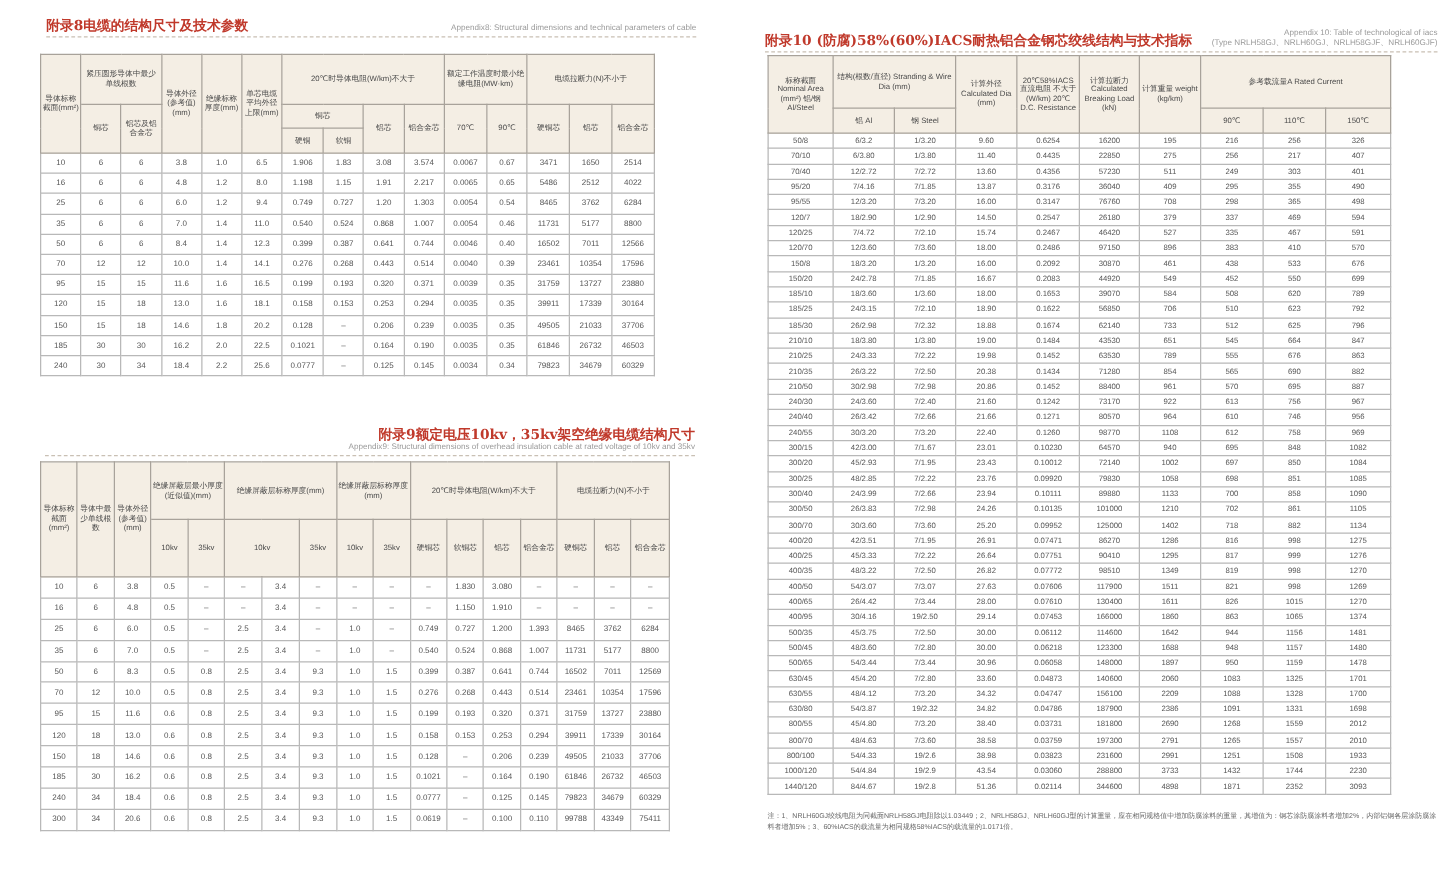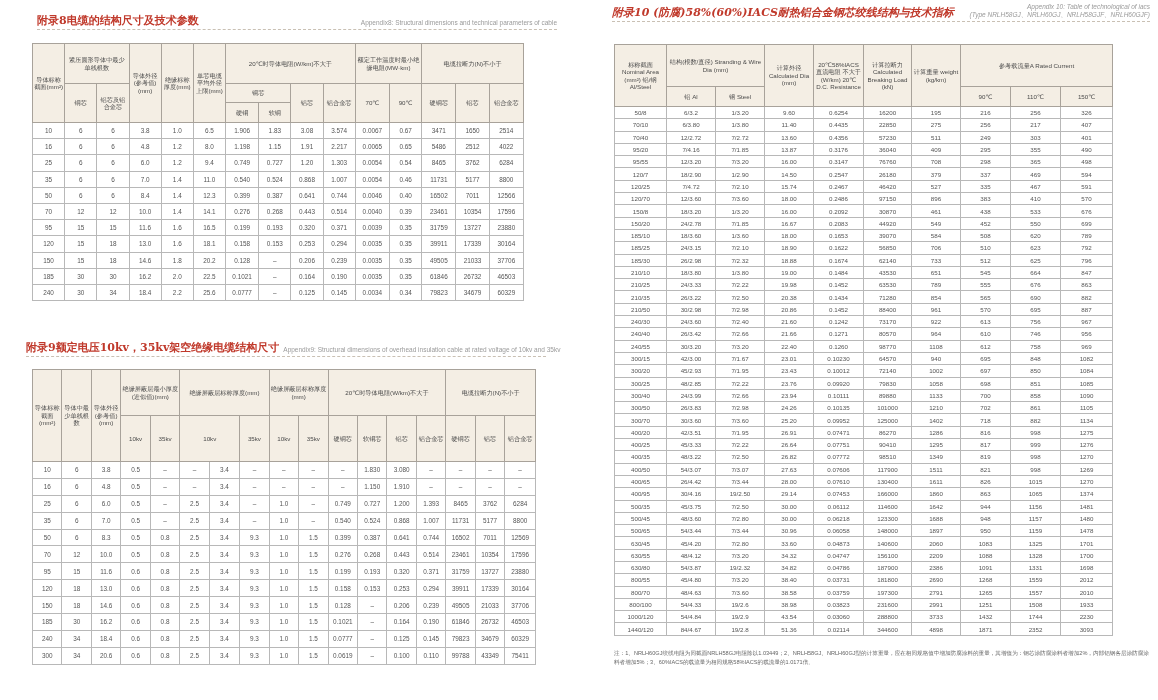--- a/index.html
+++ b/index.html
@@ -271,21 +271,21 @@
         <td>0.145</td>
         <td>0.0034</td>
         <td>0.34</td>
         <td>79823</td>
         <td>34679</td>
         <td>60329</td>
       </tr>
     </tbody>
 </table>
 
-<div class="title-row" style="left:26px; top:341px; width:520px;">
+<div class="title-row" style="left:36px; top:341px; width:520px;flex-direction:column;">
   <span class="title-cn">附录9额定电压10kv，35kv架空绝缘电缆结构尺寸</span>
   <span class="title-en" style="margin-left:4px; text-align:left;">Appendix9:  Structural dimensions of overhead insulation cable at rated voltage of 10kv and 35kv</span>
 </div>
 
 <table id="t9" style="left:32px; top:369px; width:504px;">
   <colgroup>
     <col style="width:29px">
       <col style="width:29px">
       <col style="width:29px">
       <col style="width:29px">
@@ -555,21 +555,21 @@
         <td>–</td>
         <td>0.100</td>
         <td>0.110</td>
         <td>99788</td>
         <td>43349</td>
         <td>75411</td>
       </tr>
     </tbody>
 </table>
 
-<div class="title-row" style="left:612px; top:3px; width:538px;font-style:italic;">
+<div class="title-row" style="left:612px; top:23px; width:538px;">
   <div>
     <div class="title-cn">附录10 (防腐)58%(60%)IACS耐热铝合金钢芯绞线结构与技术指标</div>
   </div>
   <div>
     <div class="title-en">Appendix 10: Table of technological of iacs</div>
     <div class="title-en">(Type NRLH58GJ、NRLH60GJ、NRLH58GJF、NRLH60GJF)</div>
   </div>
 </div>
 
 <table id="t10" style="left:614px; top:44px; width:498px;">

